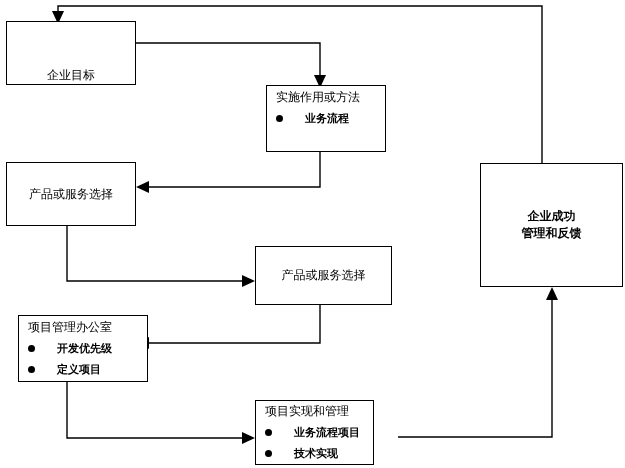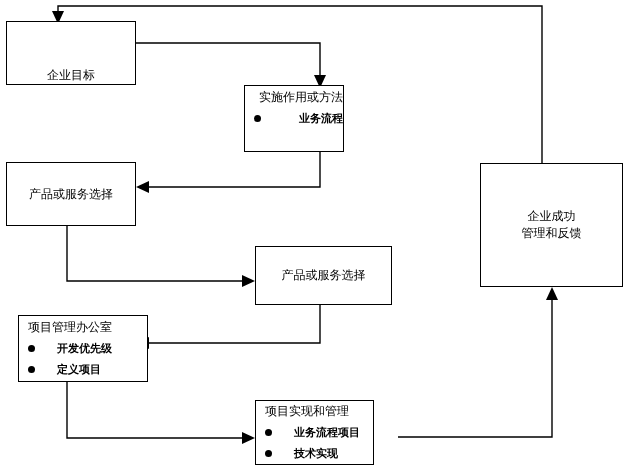--- a/index.html
+++ b/index.html
@@ -67,21 +67,21 @@
   }
   ul.bullets li .dot {
     position: absolute;
     left: 0;
     top: 7px;
     width: 7px;
     height: 7px;
     background: #000000;
     border-radius: 50%;
   }
-  .line2 { line-height: 17px; }
+  .line2 { line-height: 17px; font-weight: bold; }
 </style>
 </head>
 <body>
 
 <div id="canvas">
 
   <svg class="wires" viewBox="0 0 625 468" xmlns="http://www.w3.org/2000/svg">
 
     <g>
       <path d="M 542 163 L 542 6 L 58 6 L 58 14" fill="none" stroke="#000000" stroke-width="1.4"></path>
@@ -116,21 +116,21 @@
     <g>
       <path d="M 398 437 L 552 437 L 552 297" fill="none" stroke="#000000" stroke-width="1.4"></path>
       <polygon points="552,287 546,300 558,300" fill="#000000"></polygon>
     </g>
   </svg>
 
   <div class="node centered" style="left:6px; top:21px; width:130px; height:64px;justify-content:flex-end;">
     <div class="node-title">企业目标</div>
   </div>
 
-  <div class="node listed" style="left:244px; top:85px; width:100px; height:67px;text-align:right;">
+  <div class="node listed" style="left:266px; top:85px; width:120px; height:67px;">
     <div class="node-title">实施作用或方法</div>
     <ul class="bullets">
       <li><span class="dot"></span><span>业务流程</span></li>
     </ul>
   </div>
 
   <div class="node centered" style="left:6px; top:162px; width:130px; height:64px;">
     <div class="node-title">产品或服务选择</div>
   </div>
 

